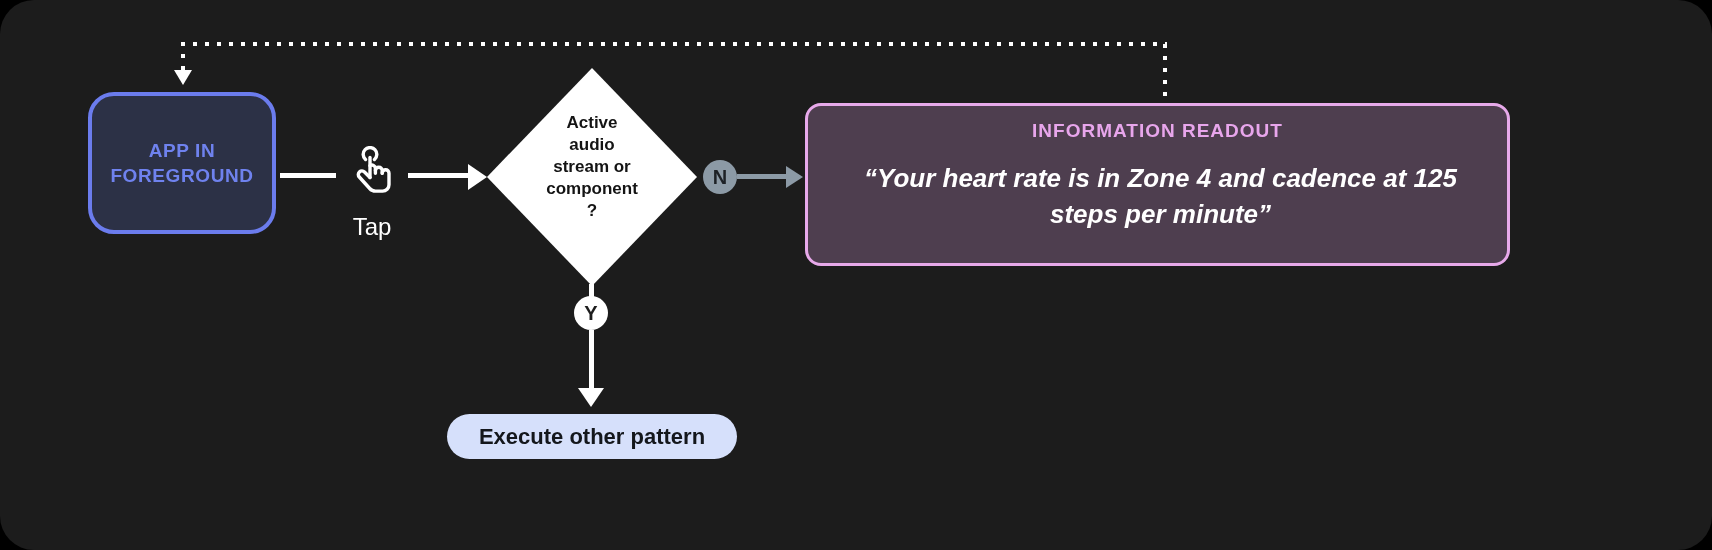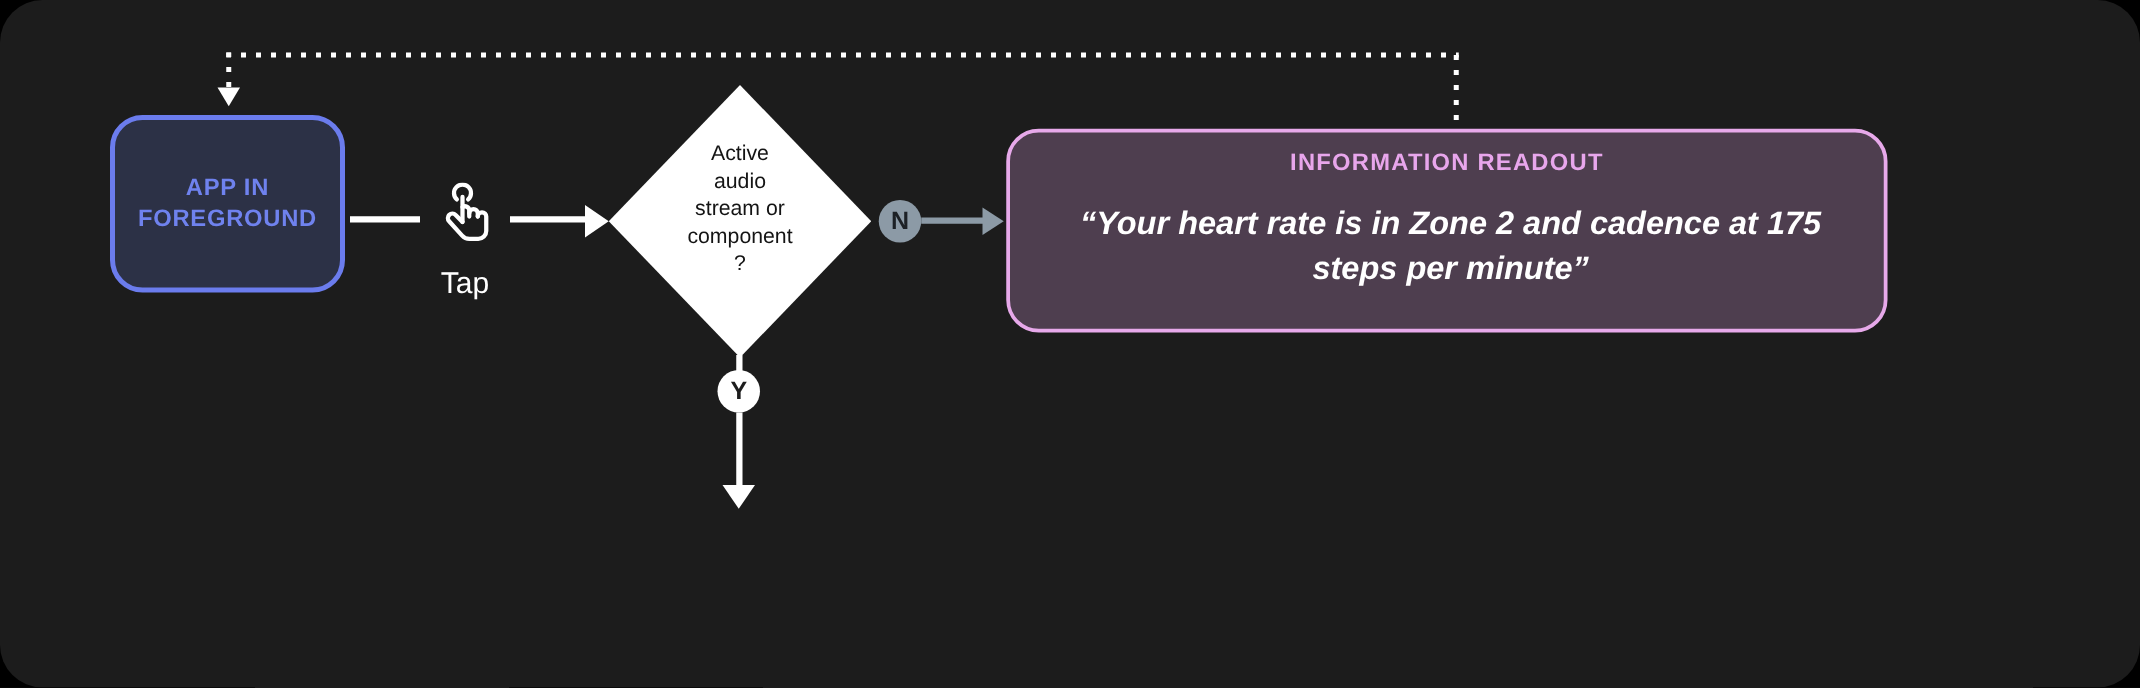--- a/index.html
+++ b/index.html
@@ -39,33 +39,33 @@
   .arrow-right-gray{position:absolute;width:0;height:0;
                border-top:11px solid transparent;border-bottom:11px solid transparent;
                border-left:17px solid #8c9aa6;}
 
   
   .diamond-wrap{position:absolute;left:487px;top:68px;width:210px;height:218px;}
   .diamond-shape{position:absolute;left:0;top:0;width:210px;height:218px;
                  background:#ffffff;
                  clip-path:polygon(50% 0,100% 50%,50% 100%,0 50%);}
   .diamond-text{position:absolute;left:24px;top:44px;width:162px;text-align:center;
-                color:#141414;font-size:17px;font-weight:normal;line-height:22px;}
+                color:#141414;font-size:17px;font-weight:bold;line-height:22px;}
 
   
   .badge{position:absolute;width:34px;height:34px;border-radius:50%;
          display:flex;align-items:center;justify-content:center;
          font-size:20px;font-weight:bold;}
   .badge-n{background:#8c9aa6;color:#1d2126;left:703px;top:160px;}
   .badge-y{background:#ffffff;color:#1d1d1d;left:574px;top:296px;}
 
   
   .readout{position:absolute;left:805px;top:103px;width:705px;height:163px;
            box-sizing:border-box;background:#4e3e4f;border:3px solid #e7a9ea;
-           border-radius:26px;}
+           border-radius:16px;}
   .readout-title{position:absolute;left:0;top:14px;width:100%;text-align:center;
                  color:#e8a6ec;font-size:19px;font-weight:bold;letter-spacing:1px;}
   .readout-body{position:absolute;left:44px;top:54px;width:617px;text-align:center;
                 color:#ffffff;font-size:26px;font-style:italic;font-weight:bold;
                 line-height:36px;}
 
   
   .pill{position:absolute;left:447px;top:414px;width:290px;height:45px;
         background:#d6e0fb;border-radius:23px;
         display:flex;align-items:center;justify-content:center;}
@@ -121,25 +121,28 @@
     </div>
 
     <div class="badge badge-n">
       <span>N</span>
     </div>
     <div class="hline-gray" style="left:737px;top:174px;width:52px;"></div>
     <div class="arrow-right-gray" style="left:786px;top:166px;"></div>
 
     <div class="readout">
       <div class="readout-title">INFORMATION READOUT</div>
-      <div class="readout-body">“Your heart rate is in Zone 2 and cadence at 175 steps per minute”</div>
+      <div class="readout-body">“Your heart rate is in Zone 4 and cadence at 125 steps per minute”</div>
     </div>
 
     <div class="vline" style="left:589px;top:284px;height:18px;"></div>
     <div class="badge badge-y">
       <span>Y</span>
     </div>
     <div class="vline" style="left:589px;top:330px;height:62px;"></div>
     <div class="arrow-down" style="left:578px;top:388px;"></div>
 
+    <div class="pill">
+      <span>Execute other pattern</span>
+    </div>
 
   </div>
 </div>
 
 </body></html>

